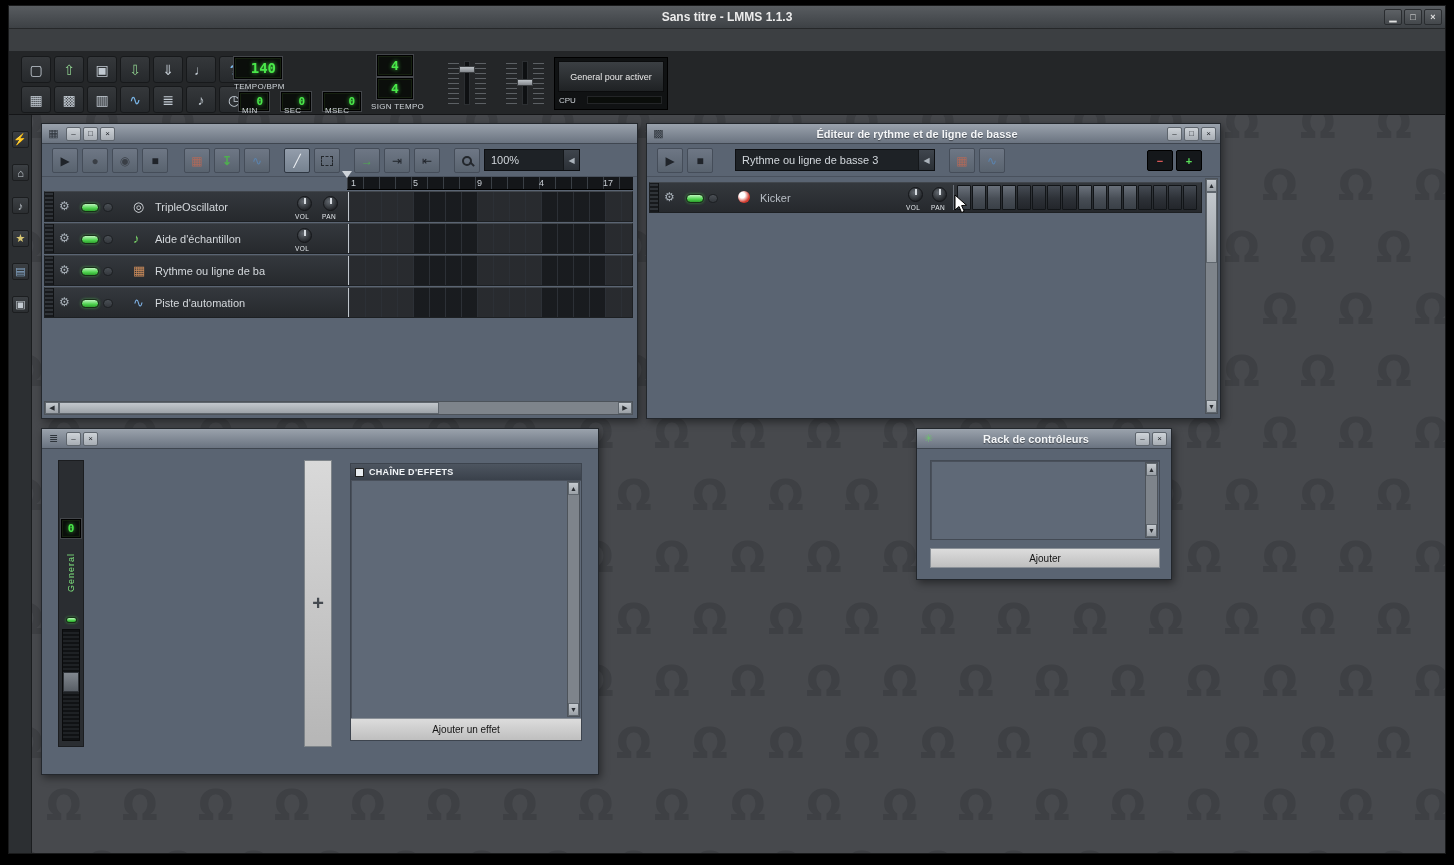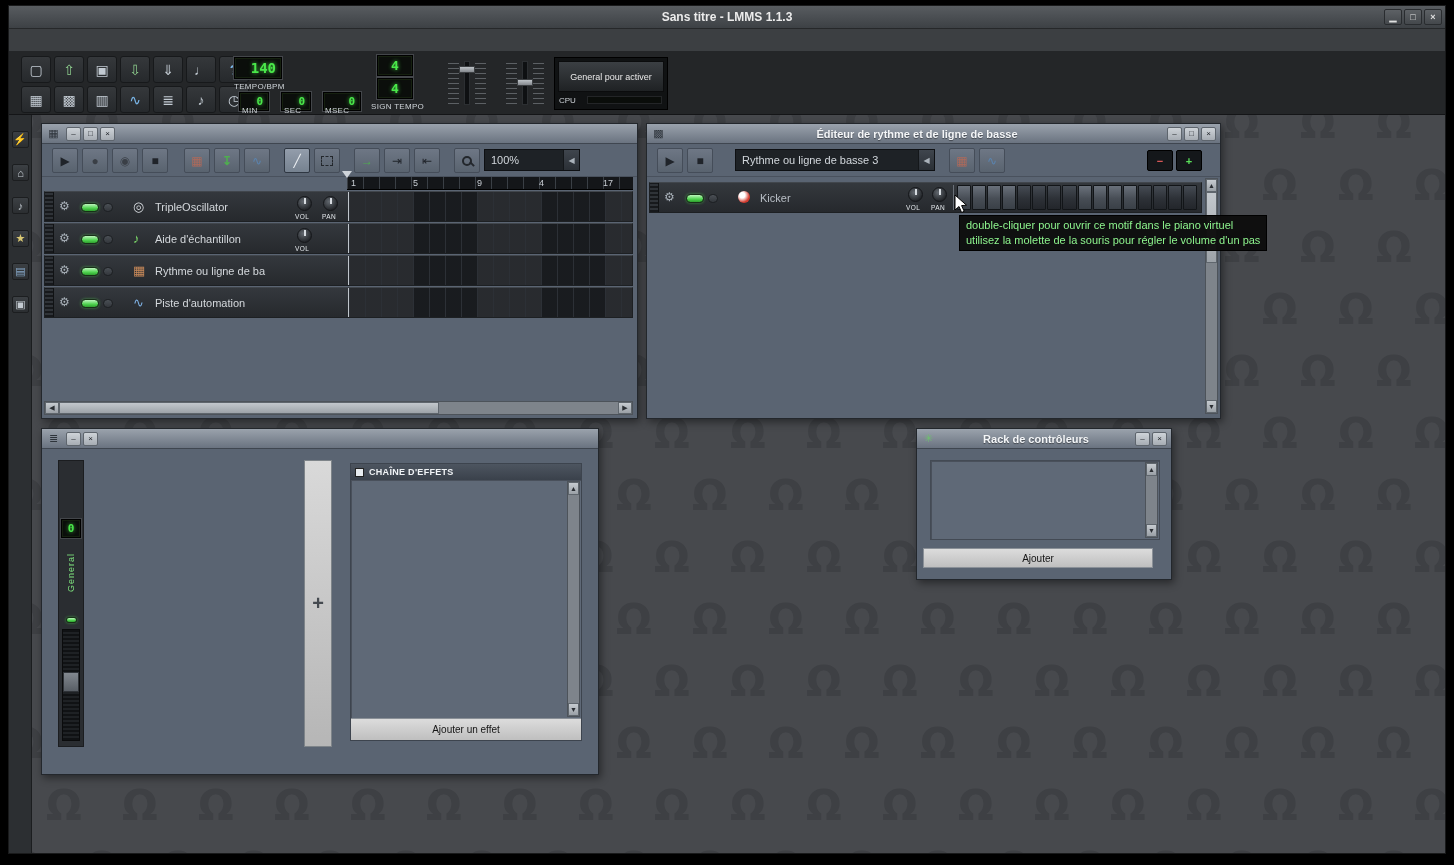--- a/index.html
+++ b/index.html
@@ -131,21 +131,21 @@
   .chain-panel{position:absolute;left:308px;top:34px;width:232px;height:278px;display:flex;flex-direction:column;border:1px solid #3d444e}
   .chain-header{height:16px;background:linear-gradient(#4d5560,#3a414b);display:flex;align-items:center;padding:0 4px;flex:none}
   .chk{width:9px;height:9px;background:#e8ecef;border:1px solid #222;margin-right:5px;flex:none}
   .chain-title{color:#f0f3f6;font-weight:bold;font-size:9px;letter-spacing:.3px}
   .chain-body{flex:1;position:relative;background:#5f6977;box-shadow:inset 1px 1px 0 #49505b}
   .chain-add-btn{height:22px;flex:none;background:linear-gradient(#dcdcdc,#bfbfbf);border-top:1px solid #8a9097;color:#141414;font-size:10px;
     display:flex;align-items:center;justify-content:center}
 
   
   .cr-list{position:absolute;left:13px;top:31px;width:230px;height:80px;background:#5f6977;border:1px solid #434a54;box-shadow:inset 1px 1px 0 #49505b}
-  .cr-add{position:absolute;left:6px;top:119px;width:230px;height:20px;background:linear-gradient(#dcdcdc,#bfbfbf);border:1px solid #8a9097;
+  .cr-add{position:absolute;left:13px;top:119px;width:230px;height:20px;background:linear-gradient(#dcdcdc,#bfbfbf);border:1px solid #8a9097;
     color:#141414;font-size:10px;display:flex;align-items:center;justify-content:center}
 </style>
 </head>
 <body>
 
 <div class="app">
 
   <div class="titlebar">
     <span>Sans titre - LMMS 1.1.3</span>
     <div class="win-controls">
@@ -784,22 +784,18 @@
           </div>
         <div class="sb-track"></div>
         <div class="sb-btn">
             <span>▼</span>
           </div>
       </div>
     </div>
     <div class="cr-add">Ajouter</div>
   </div>
 
-  <div class="tooltip">
-    <div style="color: rgb(142, 245, 142);">double-cliquer pour ouvrir ce motif dans le piano virtuel</div>
-    <div style="color: rgb(142, 245, 142);">utilisez la molette de la souris pour régler le volume d'un pas</div>
-  </div>
 
   <svg class="cursor" width="14" height="20" viewBox="0 0 14 20">
     <path d="M1,1 L1,16 L5,12.5 L7.6,18.5 L10.2,17.3 L7.6,11.6 L12.5,11.2 Z" fill="#ffffff" stroke="#000000" stroke-width="1"></path>
   </svg>
 
 </div>
 
 </body></html>

